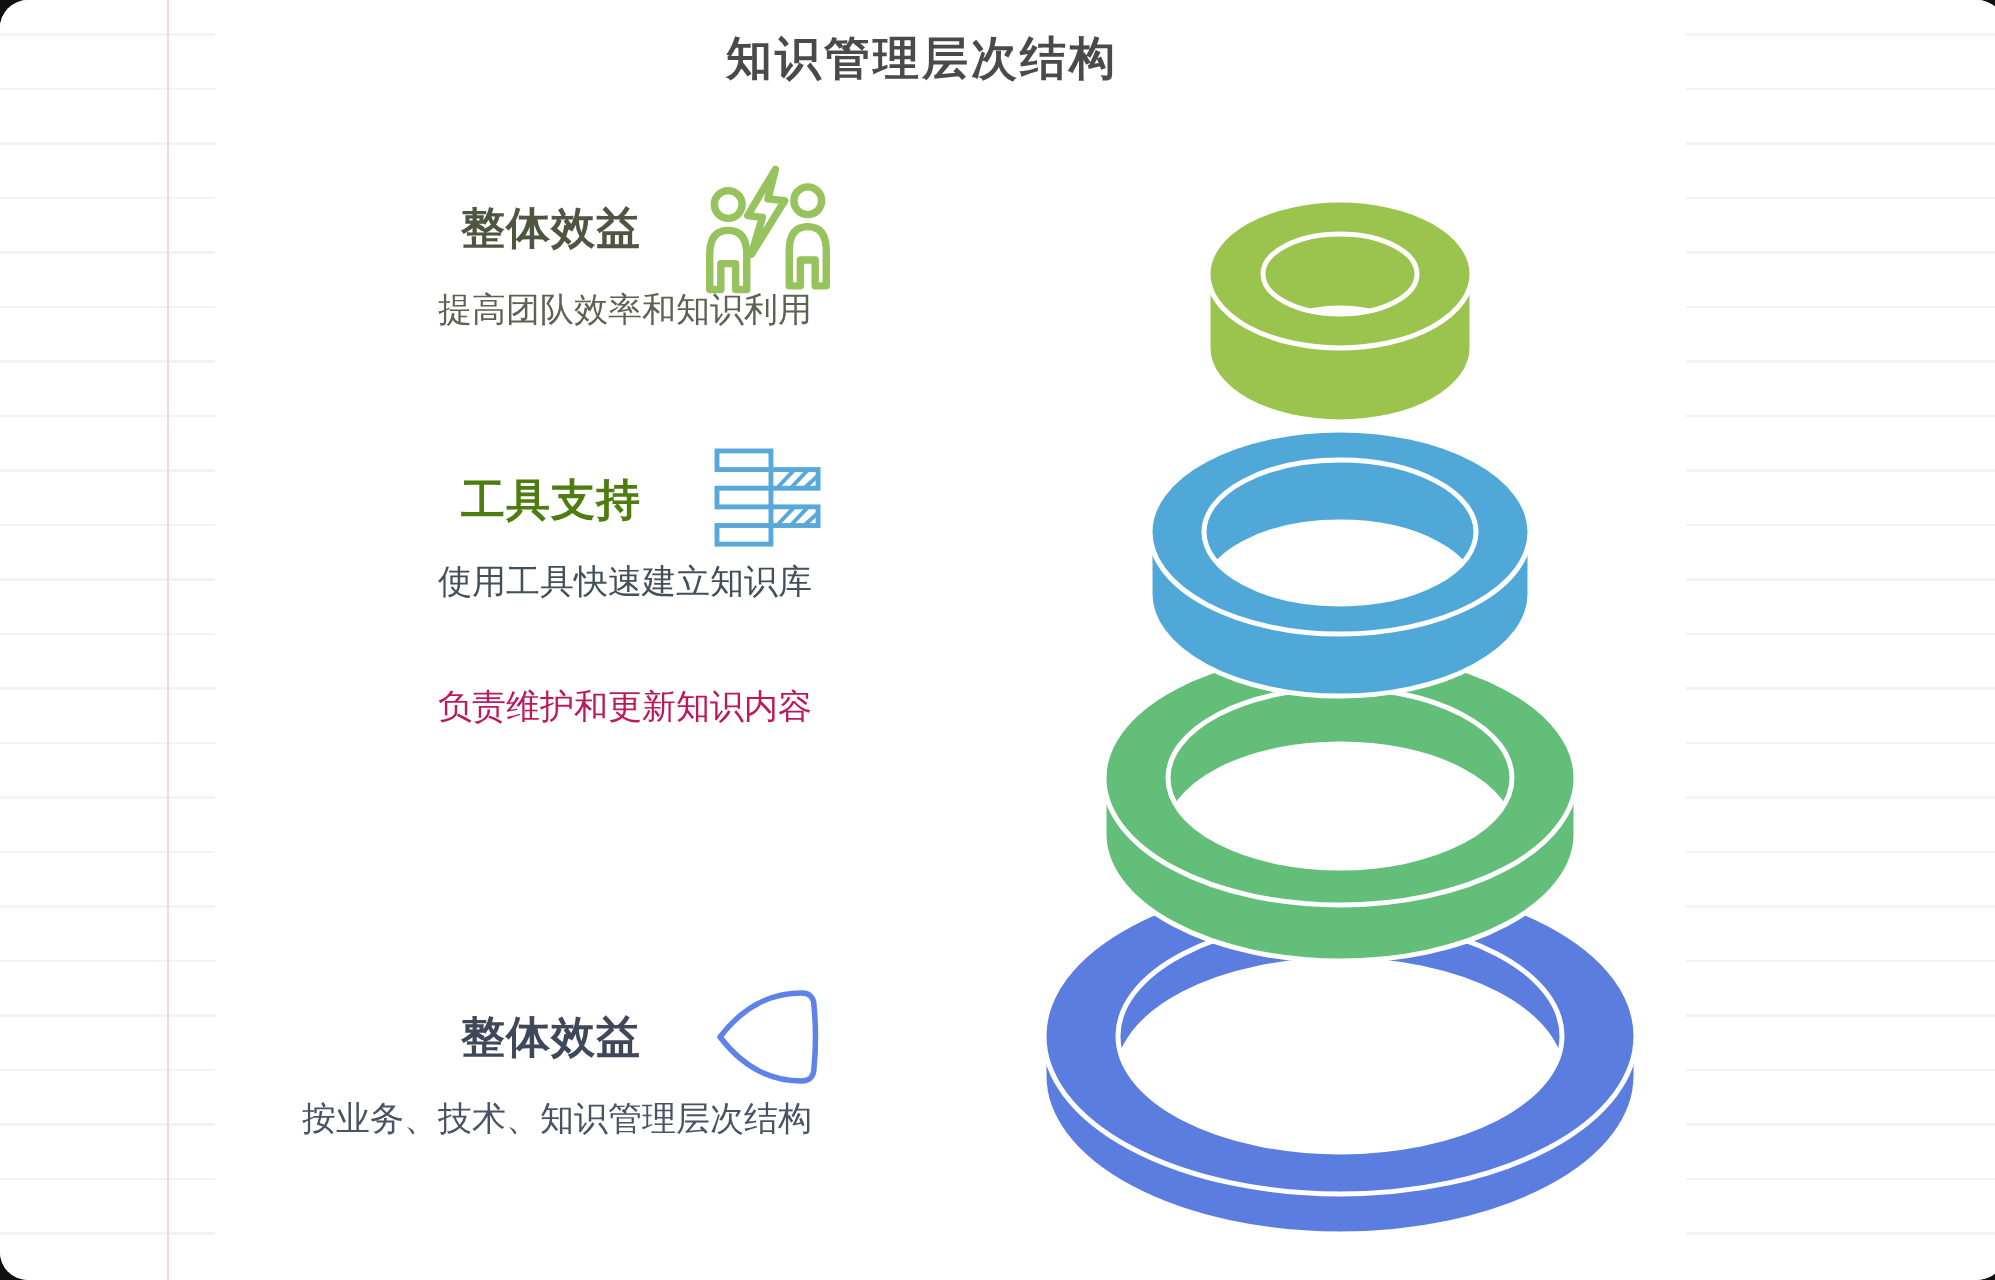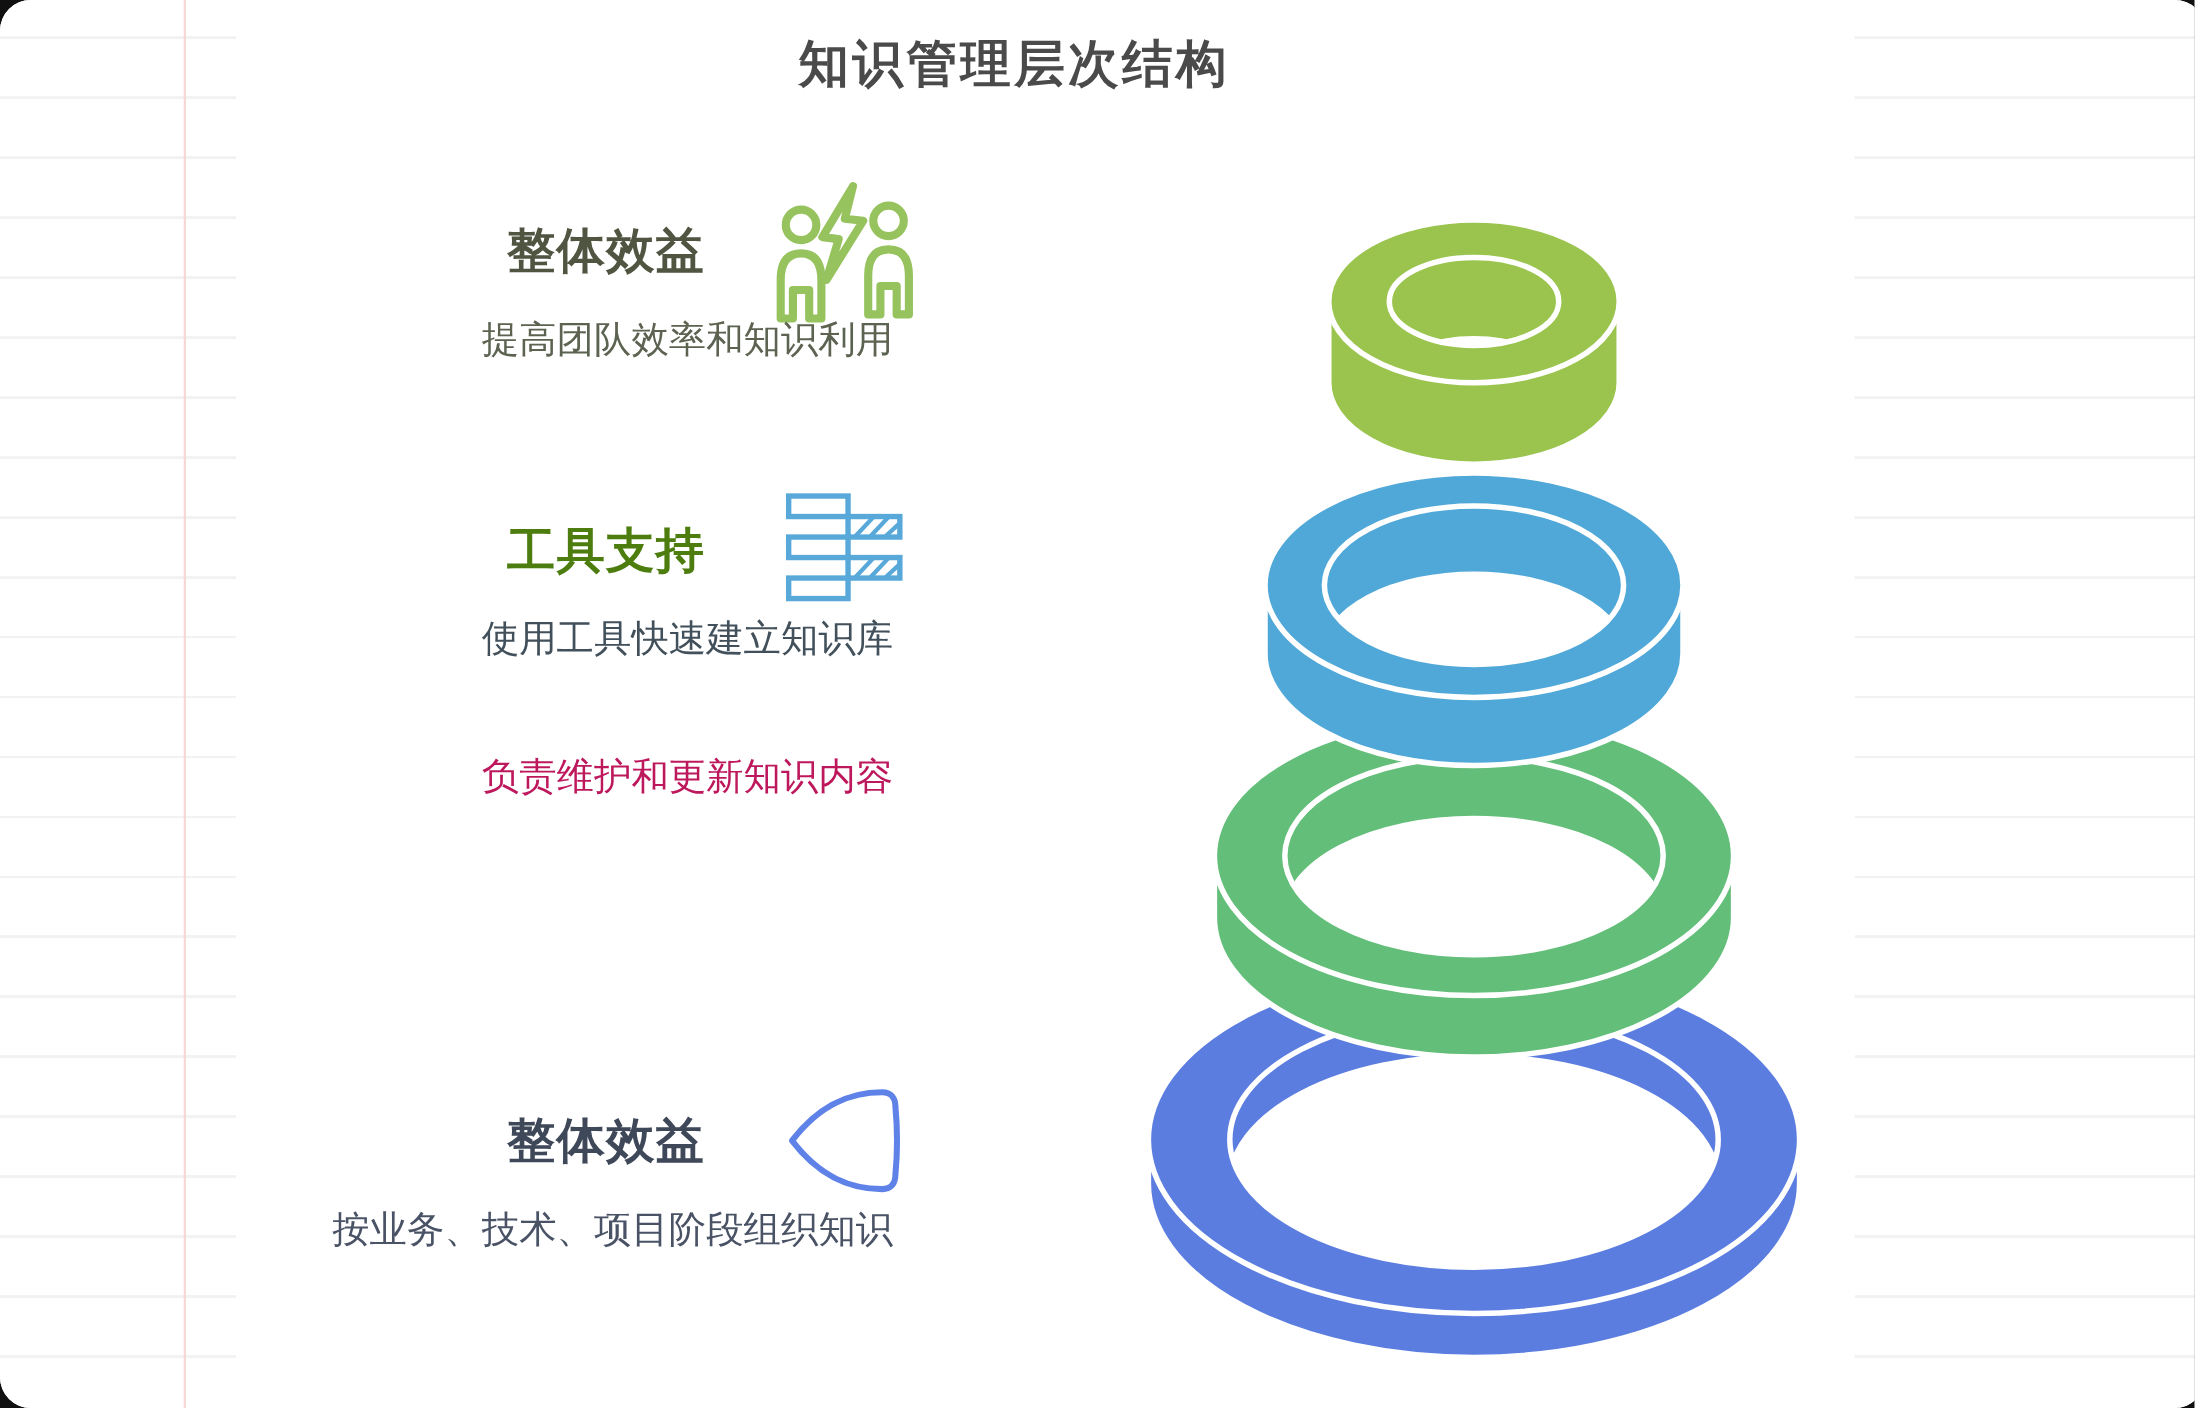--- a/index.html
+++ b/index.html
@@ -84,21 +84,21 @@
 
   <div class="section s4">
     <div class="sec-head">
       <div class="sec-label" style="color: rgb(62, 72, 89);">整体效益</div>
       <div class="icon-slot" style="color: rgb(95, 130, 232);">
         <svg viewBox="0 0 112 100" width="112" height="100" fill="none" stroke="currentColor" stroke-width="5.5" stroke-linecap="round" stroke-linejoin="round">
           <path d="M 90 6 C 62 6 34 16 8 50 C 34 84 62 94 90 94 C 98 94 102 89 102 81 C 104 60 104 40 102 19 C 102 11 98 6 90 6 Z"></path>
         </svg>
       </div>
     </div>
-    <div class="sec-desc" style="color: rgb(74, 83, 102);">按业务、技术、项目阶段组织知识</div>
+    <div class="sec-desc" style="color: rgb(74, 83, 102);">按业务、技术、知识管理层次结构</div>
   </div>
 
   <div class="pyramid">
     <svg viewBox="0 0 640 1080" width="640" height="1080">
       <defs>
         <clipPath id="holeR4">
             <ellipse cx="320" cy="856" rx="222" ry="116"></ellipse>
           </clipPath>
         <clipPath id="holeR3">
             <ellipse cx="320" cy="598" rx="172" ry="90"></ellipse>

